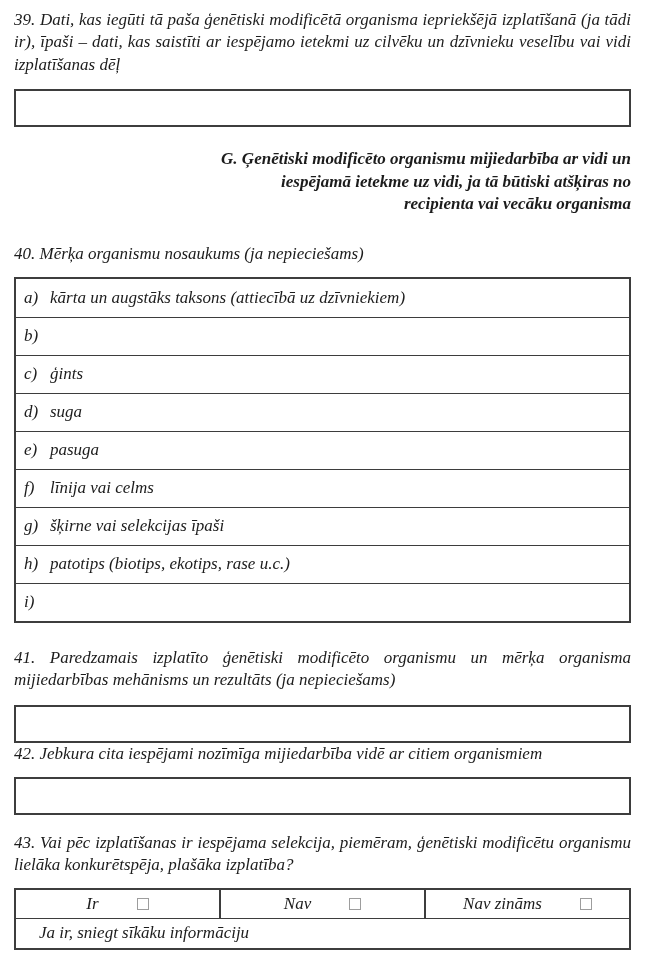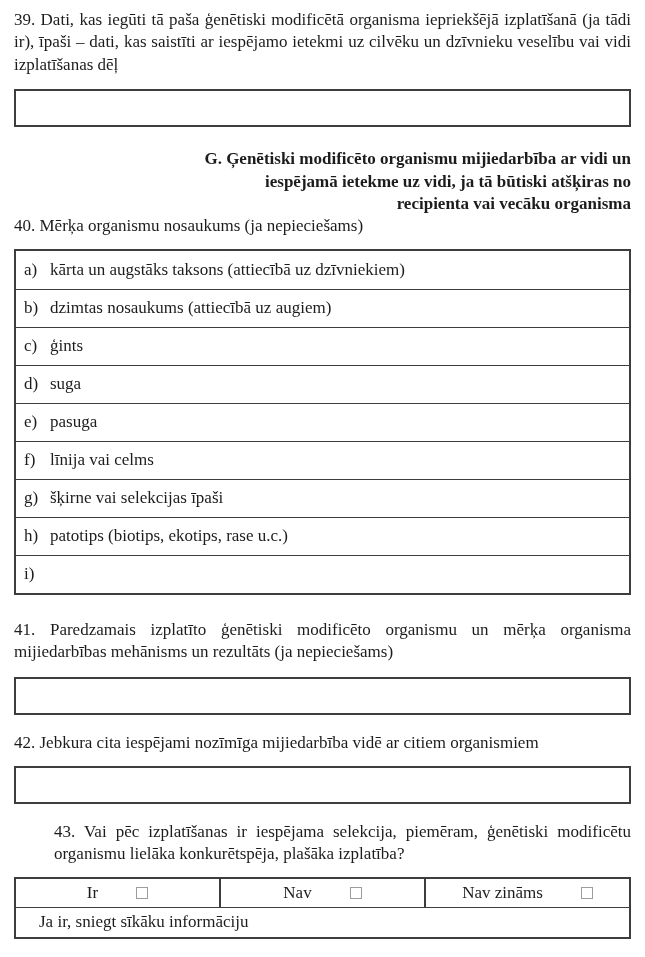--- a/index.html
+++ b/index.html
@@ -5,21 +5,21 @@
   * { box-sizing: border-box; margin: 0; padding: 0; }
   html, body { background: #ffffff; }
   body {
     width: 645px; height: 957px;
     margin: 0 auto;
     font-family: "Liberation Serif", "DejaVu Serif", serif;
     font-size: 17px;
     color: #1c1c1c;
     overflow: hidden;
   }
-  .page { padding: 9px 14px 0 14px; width: 645px; }
+  .page { padding: 9px 14px 0 14px; width: 645px; font-style: italic; }
 
   .para {
     text-align: justify;
     line-height: 22.4px;
   }
 
   .answer-box {
     border: 2px solid #3d3d3d;
     height: 38px;
     width: 617px;
@@ -27,21 +27,21 @@
   }
   .mt-box { margin-top: 13px; }
 
   .heading {
     margin-top: 21px;
     text-align: right;
     font-weight: bold;
     line-height: 22.4px;
   }
 
-  .q-label { margin-top: 0; line-height: 22.4px; }
+  .q-label { margin-top: 28px; line-height: 22.4px; }
 
   .form-table {
     margin-top: 11px;
     width: 617px;
     border: 2px solid #3d3d3d;
     background: #ffffff;
   }
   .form-row {
     height: 38px;
     display: flex;
@@ -50,23 +50,23 @@
   }
   .form-row:first-child { border-top: none; }
   .row-letter {
     flex: 0 0 26px;
     margin-left: 8px;
   }
   .row-label { flex: 0 0 auto; }
   .row-value { flex: 1 1 auto; height: 100%; }
 
   .para-41 { margin-top: 24px; }
-  .para-42 { margin-top: 17px; }
+  .para-42 { }
   .box-42 { margin-top: 12px; }
-  .para-43 { margin-top: 17px; margin-left: 40px; }
+  .para-43 { margin-top: 17px; }
 
   .opt-table {
     margin-top: 11px;
     width: 617px;
     border: 2px solid #3d3d3d;
     background: #ffffff;
   }
   .opt-header { display: flex; height: 28px; }
   .opt-cell {
     flex: 1 1 0;
@@ -109,21 +109,20 @@
   <div class="q-label">40. Mērķa organismu nosaukums (ja nepieciešams)</div>
 
   <div class="form-table">
     <div class="form-row">
       <span class="row-letter">a)</span>
       <span class="row-label">kārta un augstāks taksons (attiecībā uz dzīvniekiem)</span>
       <span class="row-value"></span>
     </div>
     <div class="form-row">
       <span class="row-letter">b)</span>
-      <span class="row-label">dzimtas nosaukums (attiecībā uz augiem)</span>
       <span class="row-value"></span>
     </div>
     <div class="form-row">
       <span class="row-letter">c)</span>
       <span class="row-label">ģints</span>
       <span class="row-value"></span>
     </div>
     <div class="form-row">
       <span class="row-letter">d)</span>
       <span class="row-label">suga</span>

